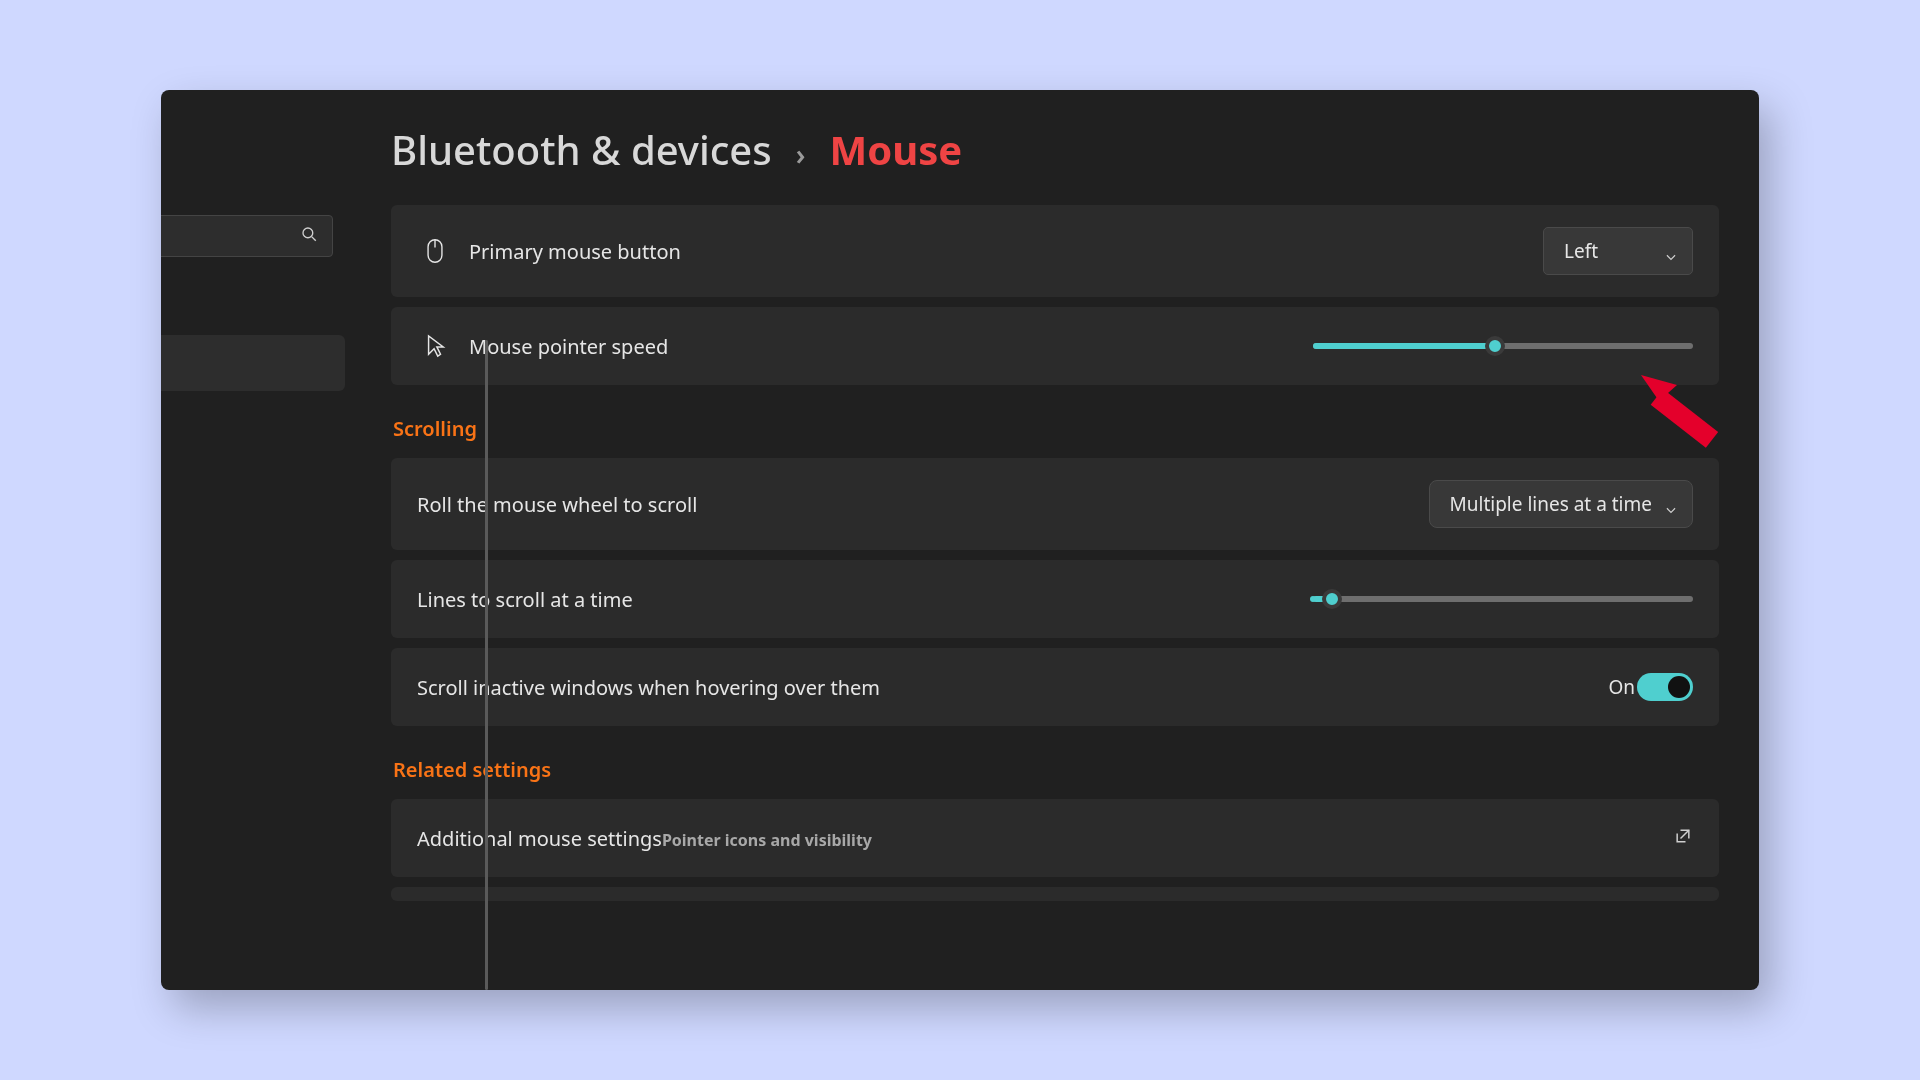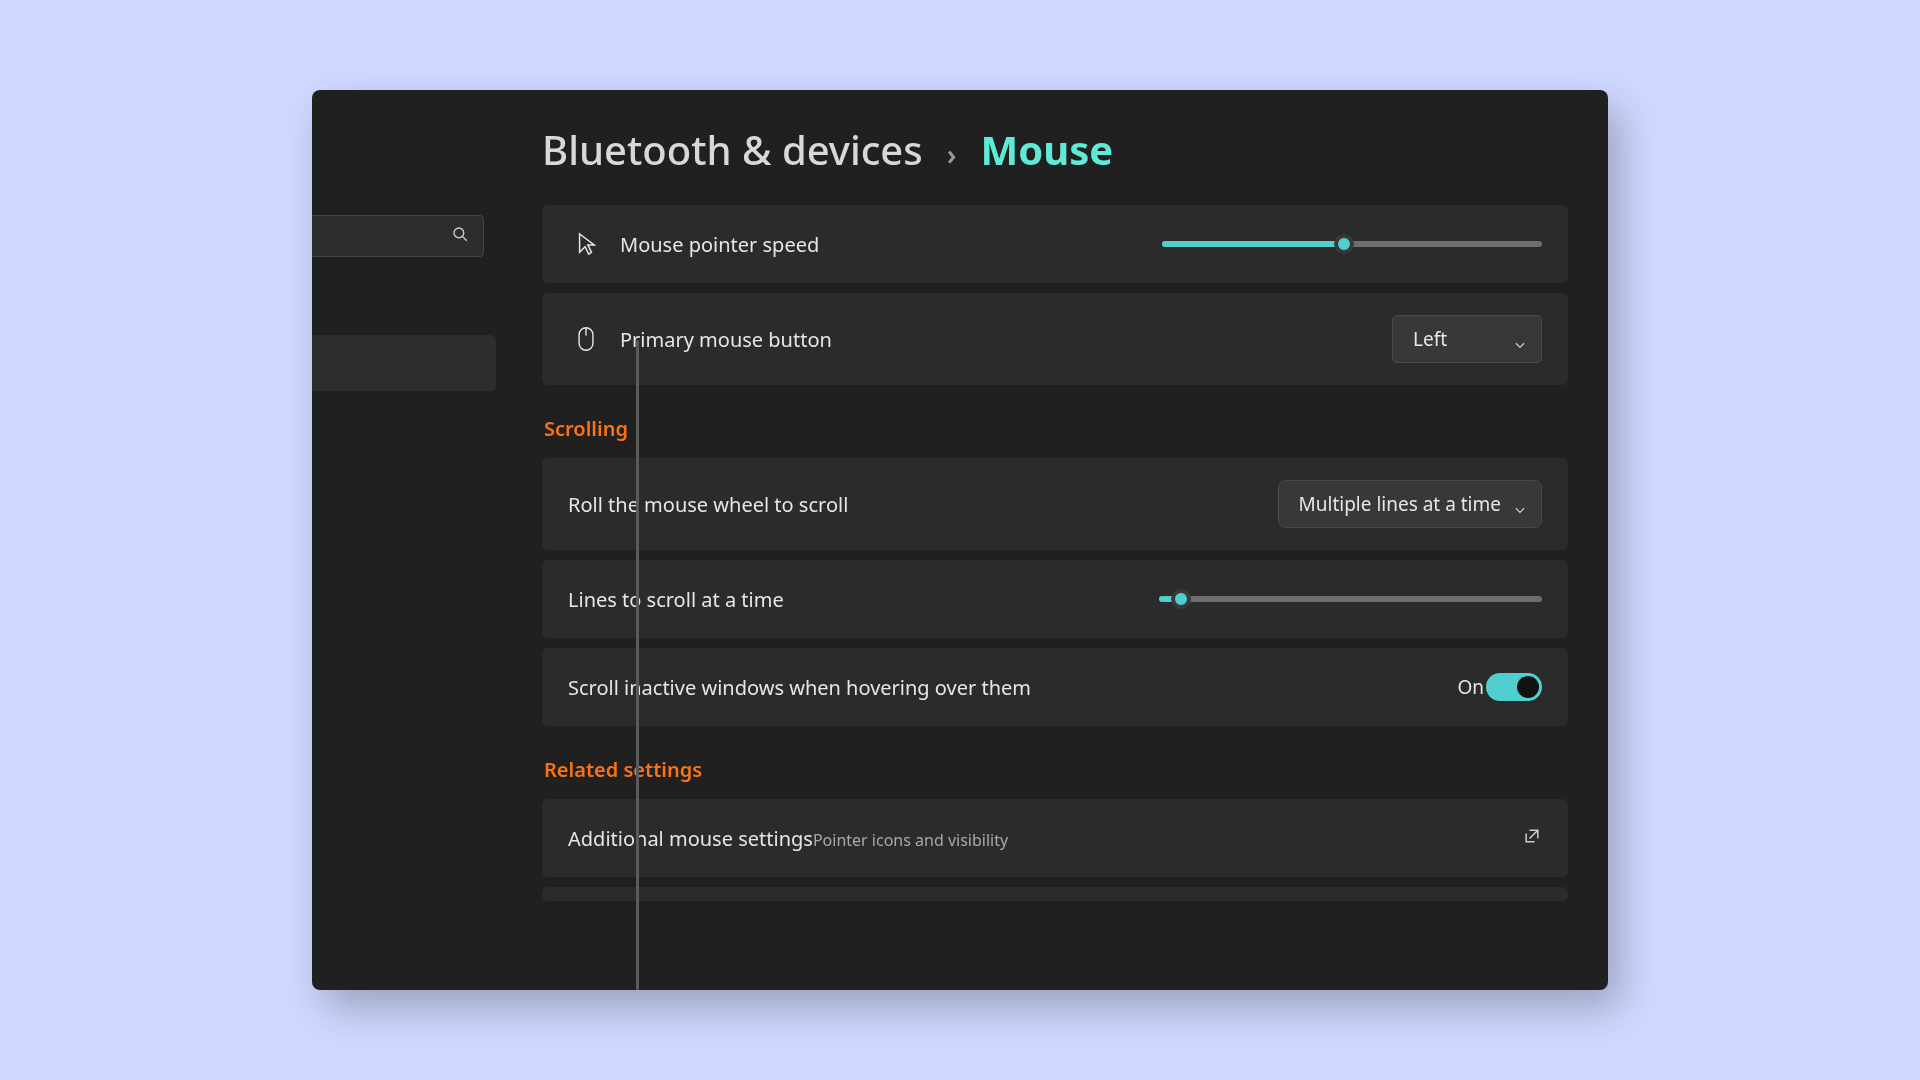--- a/index.html
+++ b/index.html
@@ -6,21 +6,21 @@
   html, body { width: 1920px; height: 1080px; overflow: hidden; }
   body {
     background: #cfd8ff;
     font-family: "Segoe UI", system-ui, -apple-system, sans-serif;
     display: flex;
     align-items: center;
     justify-content: center;
   }
   .window {
     position: relative;
-    width: 1296px;
+    width: 1598px;
     height: 900px;
     background: #202020;
     border-radius: 8px;
     box-shadow: 12px 18px 40px rgba(0,0,0,0.25);
     overflow: hidden;
     color: #fff;
     display: flex;
   }
 
   
@@ -90,35 +90,35 @@
   .breadcrumb {
     display: flex;
     align-items: baseline;
     gap: 24px;
     font-size: 40px;
     font-weight: 600;
     margin-bottom: 28px;
   }
   .breadcrumb .parent { color: #d8d8d8; font-weight: 500; }
   .breadcrumb .chev { color: #9a9a9a; font-size: 28px; }
-  .breadcrumb .current { color: #5eead4; font-weight: 700; }
+  .breadcrumb .current { color: #ef4444; font-weight: 700; }
 
   .card {
     background: #2b2b2b;
     border-radius: 6px;
     padding: 22px 26px;
     display: flex;
     align-items: center;
     margin-bottom: 10px;
     min-height: 78px;
   }
   .card .lead-icon { width: 36px; display:flex; justify-content:center; }
   .card .lead-icon svg { width: 22px; height: 26px; stroke:#e6e6e6; fill:none; stroke-width:1.6; }
   .card .label { font-size: 20px; color:#e6e6e6; margin-left: 16px; flex:1; }
-  .card .sublabel { font-size: 16px; color:#a8a8a8; margin-top:4px; }
+  .card .sublabel { font-size: 16px; color:#a8a8a8; margin-top:4px;font-weight:bold; }
   .stack { display:flex; flex-direction:row; margin-left:16px; flex:1; }
 
   .section-title { font-size: 20px; font-weight:600; color:#f97316; margin: 30px 0 16px 2px; }
 
   
   .dropdown {
     background:#383838;
     border:1px solid #4a4a4a;
     border-radius:5px;
     padding:10px 40px 10px 20px;
@@ -224,47 +224,47 @@
 
   <main class="main">
     <div class="breadcrumb">
       <span class="parent">Bluetooth &amp; devices</span>
       <span class="chev">›</span>
       <span class="current">Mouse</span>
     </div>
 
     <div class="card">
       <span class="lead-icon">
-        <svg viewBox="0 0 24 28">
-            <path d="M5 3 L5 23 L11 17 L15 25 L18 23 L14 15 L21 15 Z"></path>
-          </svg>
-      </span>
-      <span class="label">Mouse pointer speed</span>
-      <div class="slider">
-        <div class="fill" style="width:48%"></div>
-        <div class="thumb" style="left:48%"></div>
-      </div>
-    </div>
-
-    <div class="card">
-      <span class="lead-icon">
         <svg viewBox="0 0 24 30">
             <rect x="4" y="2" width="16" height="26" rx="8"></rect>
             <line x1="12" y1="2" x2="12" y2="11"></line>
           </svg>
       </span>
       <span class="label">Primary mouse button</span>
       <div class="dropdown">
         <span>Left</span>
         <span class="chev-down"><svg viewBox="0 0 24 24">
               <polyline points="5 9 12 16 19 9"></polyline>
             </svg></span>
       </div>
     </div>
 
+    <div class="card">
+      <span class="lead-icon">
+        <svg viewBox="0 0 24 28">
+            <path d="M5 3 L5 23 L11 17 L15 25 L18 23 L14 15 L21 15 Z"></path>
+          </svg>
+      </span>
+      <span class="label">Mouse pointer speed</span>
+      <div class="slider">
+        <div class="fill" style="width:48%"></div>
+        <div class="thumb" style="left:48%"></div>
+      </div>
+    </div>
+
     <div class="section-title">Scrolling</div>
 
     <div class="card">
       <span class="label" style="margin-left:0">Roll the mouse wheel to scroll</span>
       <div class="dropdown wide">
         <span>Multiple lines at a time</span>
         <span class="chev-down"><svg viewBox="0 0 24 24">
               <polyline points="5 9 12 16 19 9"></polyline>
             </svg></span>
       </div>

